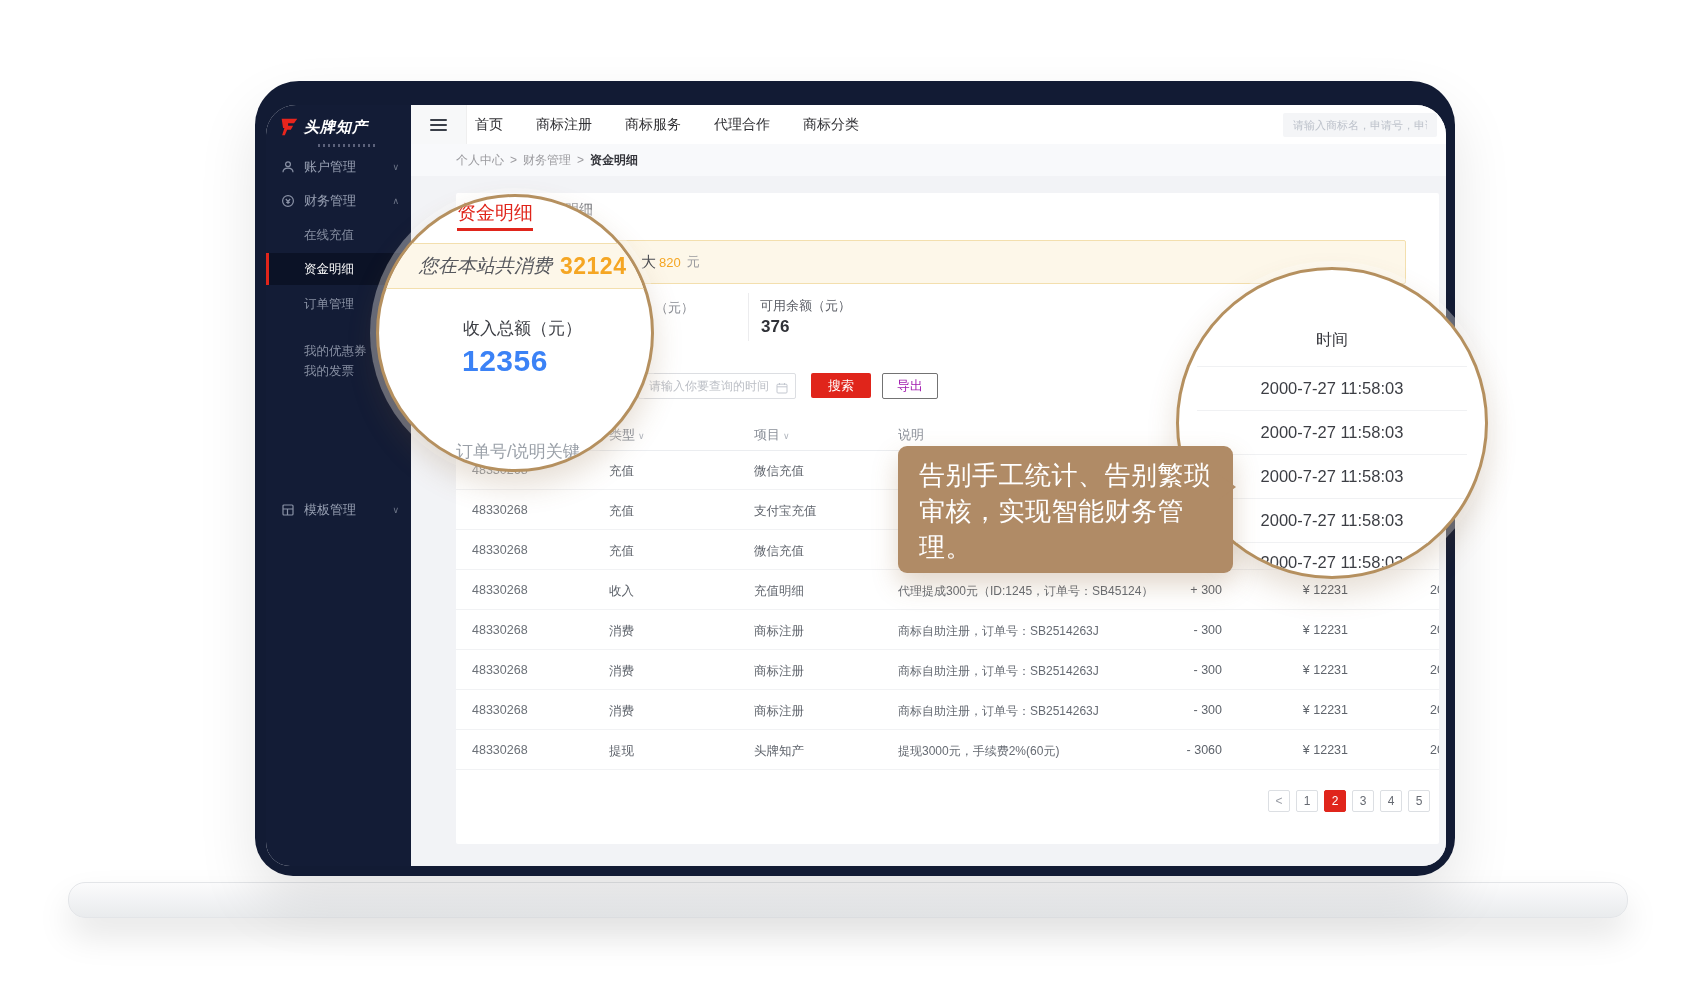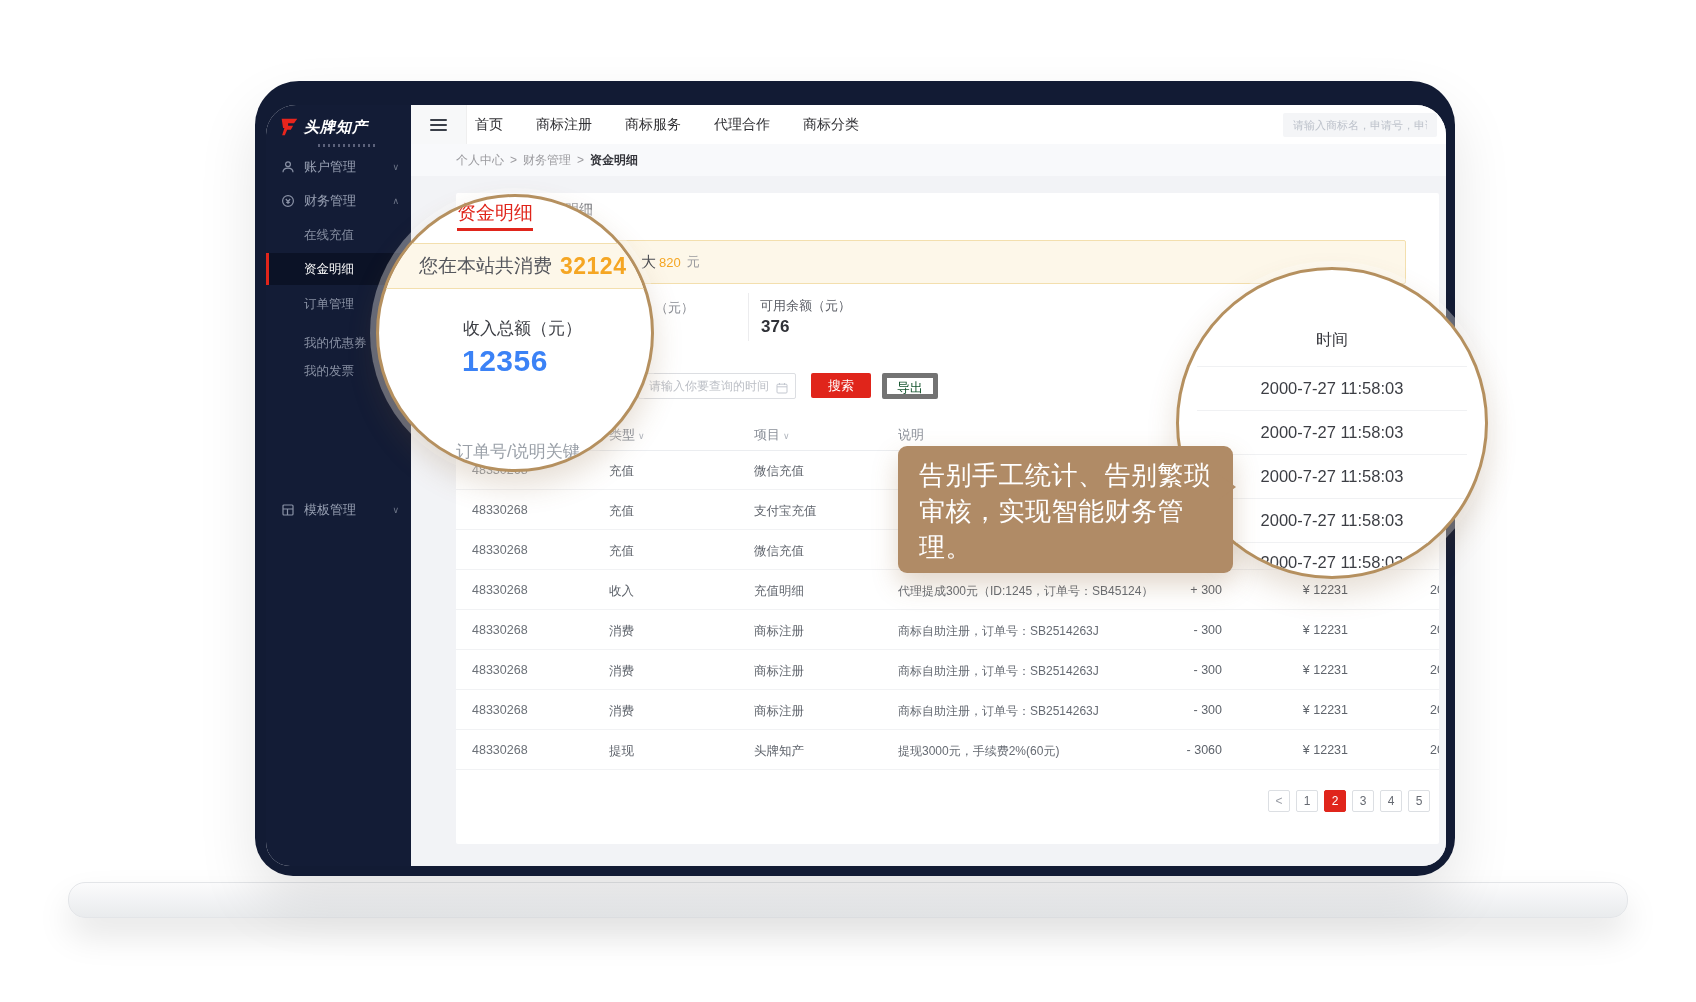--- a/index.html
+++ b/index.html
@@ -68,22 +68,22 @@
   .stat-div{position:absolute;left:292px;top:100px;width:1px;height:48px;background:#ececee;}
   .stat-lab{position:absolute;left:304px;top:104px;font-size:13px;color:#5b5e66;}
   .stat-val{position:absolute;left:305px;top:124px;font-size:17px;font-weight:bold;color:#303238;}
 
   .t-input{position:absolute;left:182px;top:180px;width:158px;height:26px;border:1px solid #dcdee2;border-radius:2px;
            box-sizing:border-box;font-size:12px;color:#555;padding:0 24px 0 10px;outline:none;background:#fff;}
   .t-input::placeholder{color:#bcbfc6;}
   .cal-ic{position:absolute;left:320px;top:187px;pointer-events:none;}
   .btn-search{position:absolute;left:355px;top:180px;width:60px;height:25px;background:#e0251b;color:#fff;
               font-size:13px;border:none;border-radius:2px;cursor:pointer;}
-  .btn-export{position:absolute;left:426px;top:180px;width:56px;height:26px;background:#fff;color:#14532d;
-              font-size:13px;border:5px solid #737373;border-radius:2px;box-sizing:border-box;cursor:pointer;}
+  .btn-export{position:absolute;left:426px;top:180px;width:56px;height:26px;background:#fff;color:#a21caf;
+              font-size:13px;border:1px solid #737373;border-radius:2px;box-sizing:border-box;cursor:pointer;}
 
   .thead{position:absolute;left:0;top:227px;width:983px;height:30px;border-bottom:1px solid #ebedf0;}
   .th{position:absolute;top:6px;font-size:13px;color:#8a8f98;cursor:pointer;}
   .th .sort{font-size:9px;color:#b0b5bd;margin-left:3px;}
   .th-type{left:153px;} .th-proj{left:298px;} .th-desc{left:442px;cursor:default;}
 
   .rows{position:absolute;left:0;top:257px;width:983px;}
   .trow{position:relative;width:983px;height:39px;border-bottom:1px solid #f1f2f4;overflow:hidden;}
   .td{position:absolute;top:13px;font-size:12.5px;color:#5f646c;white-space:nowrap;}
   .c-order{left:16px;color:#6b7077;}
@@ -104,21 +104,21 @@
   .lens{position:absolute;border-radius:50%;background:#fff;border:3px solid #b5905f;
         box-shadow:0 14px 30px rgba(130,92,45,.20),0 0 0 6px rgba(255,255,255,.35),inset 0 0 26px 10px rgba(255,255,255,.9);
         overflow:hidden;z-index:5;}
   .lens-left{left:376px;top:194px;width:272px;height:272px;}
   .lens-right{left:1176px;top:267px;width:306px;height:306px;}
 
   .ll-tab{position:absolute;left:78px;top:3px;font-size:19px;color:#e0251b;}
   .ll-tab::after{content:"";position:absolute;left:0;bottom:-5px;width:100%;height:3px;background:#e0251b;}
   .ll-band{position:absolute;left:-4px;right:-4px;top:46px;height:44px;background:#fdf7e9;
            border-top:1px solid #f3dfae;border-bottom:1px solid #f3dfae;display:flex;align-items:center;}
-  .ll-band .p1{font-size:19px;color:#55575d;margin-left:44px;}
+  .ll-band .p1{font-size:19px;color:#55575d;margin-left:44px;font-style:italic;}
   .ll-band .p2{font-size:23px;font-weight:bold;color:#f5a623;margin-left:8px;letter-spacing:.5px;}
   .ll-statlab{position:absolute;left:84px;top:120px;font-size:17px;color:#3c3e44;}
   .ll-statval{position:absolute;left:83px;top:147px;font-size:30px;font-weight:bold;color:#3b82f6;letter-spacing:.5px;}
   .ll-hdr{position:absolute;left:77px;top:243px;font-size:17px;color:#9aa0a8;white-space:nowrap;}
 
   .lr-hdr{position:absolute;left:0;top:60px;width:100%;text-align:center;font-size:16px;color:#33343a;}
   .lr-sep{position:absolute;left:18px;right:18px;height:1px;background:#f0f1f3;}
   .lr-t{position:absolute;left:0;width:100%;text-align:center;font-size:16.5px;color:#3c3e44;white-space:nowrap;}
 
   
@@ -176,21 +176,21 @@
 
         <div class="m-sub" style="top:114px;">
           <span>在线充值</span>
         </div>
         <div class="m-sub active" style="top:148px;">
           <span>资金明细</span>
         </div>
         <div class="m-sub" style="top:183px;">
           <span>订单管理</span>
         </div>
-        <div class="m-sub" style="top:222px;">
+        <div class="m-sub" style="top:230px;">
           <span>我的优惠券</span>
         </div>
         <div class="m-sub" style="top:250px;">
           <span>我的发票</span>
         </div>
 
         <div class="m-row" style="top:389px;text-align:center;">
           <span class="mi">
             <svg width="14" height="14" viewBox="0 0 14 14" fill="none" stroke="#8a92a6" stroke-width="1.2">
                 <rect x="2" y="2" width="10" height="10" rx="1"></rect>

